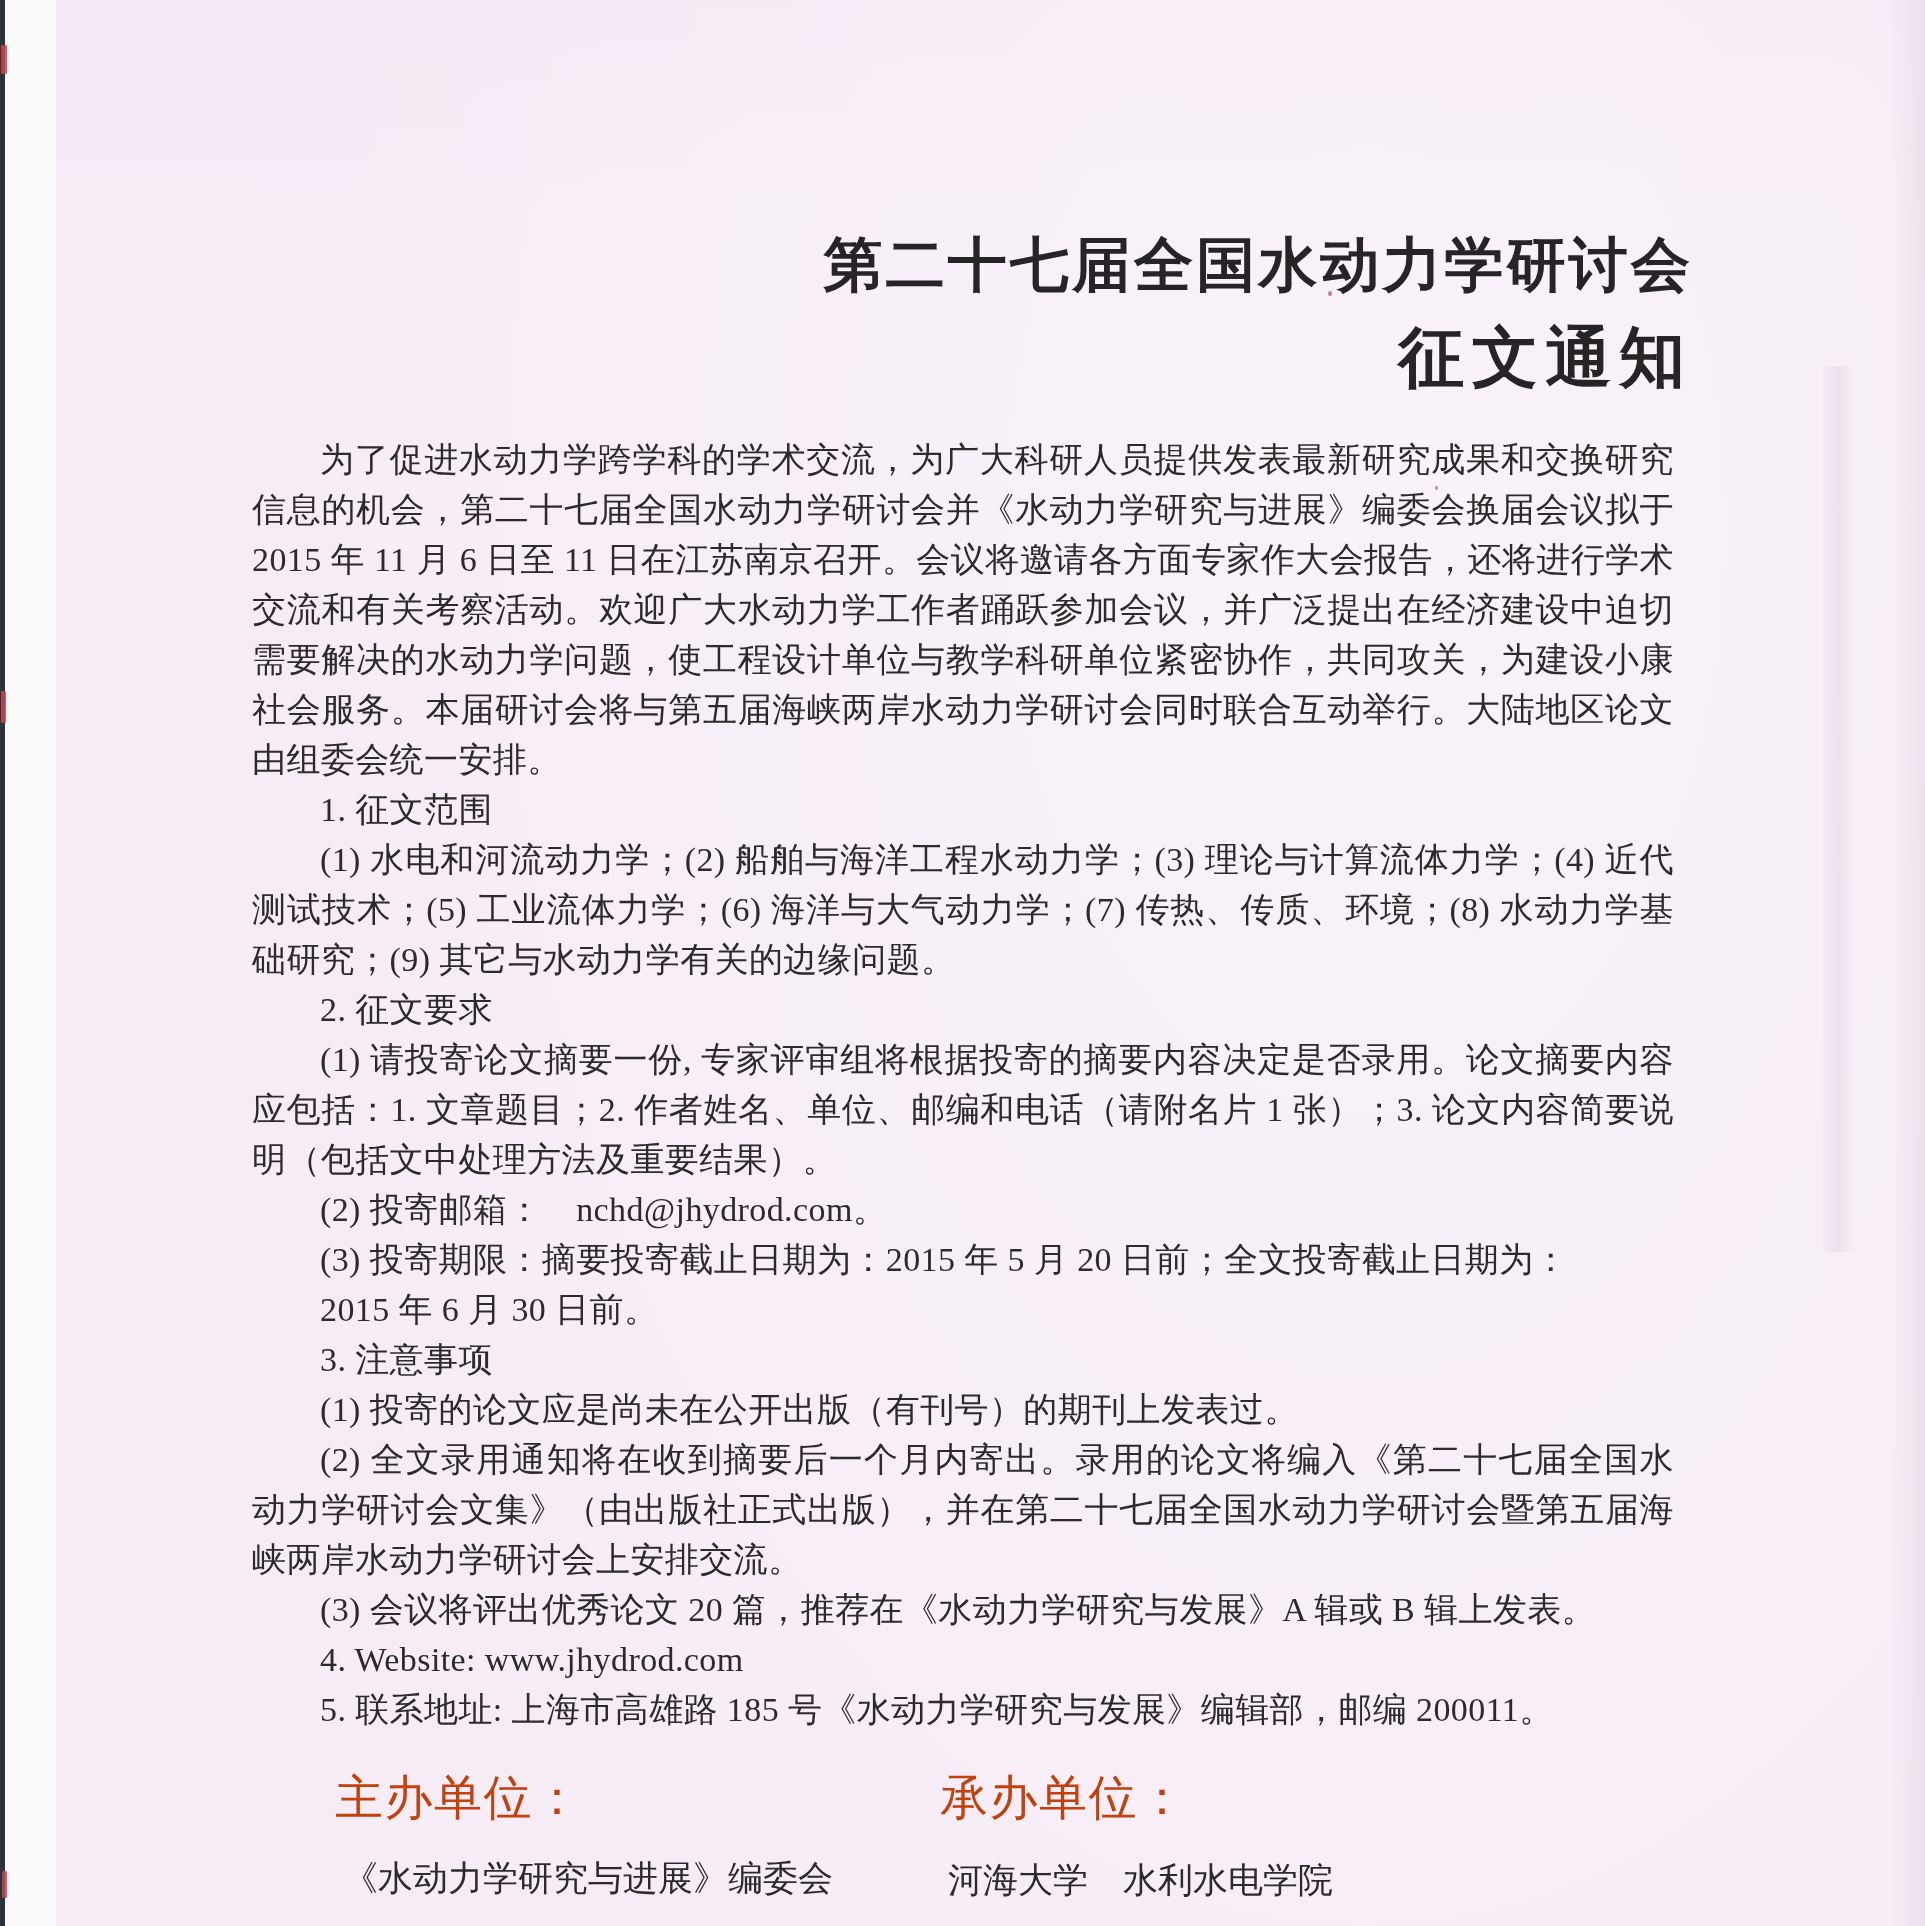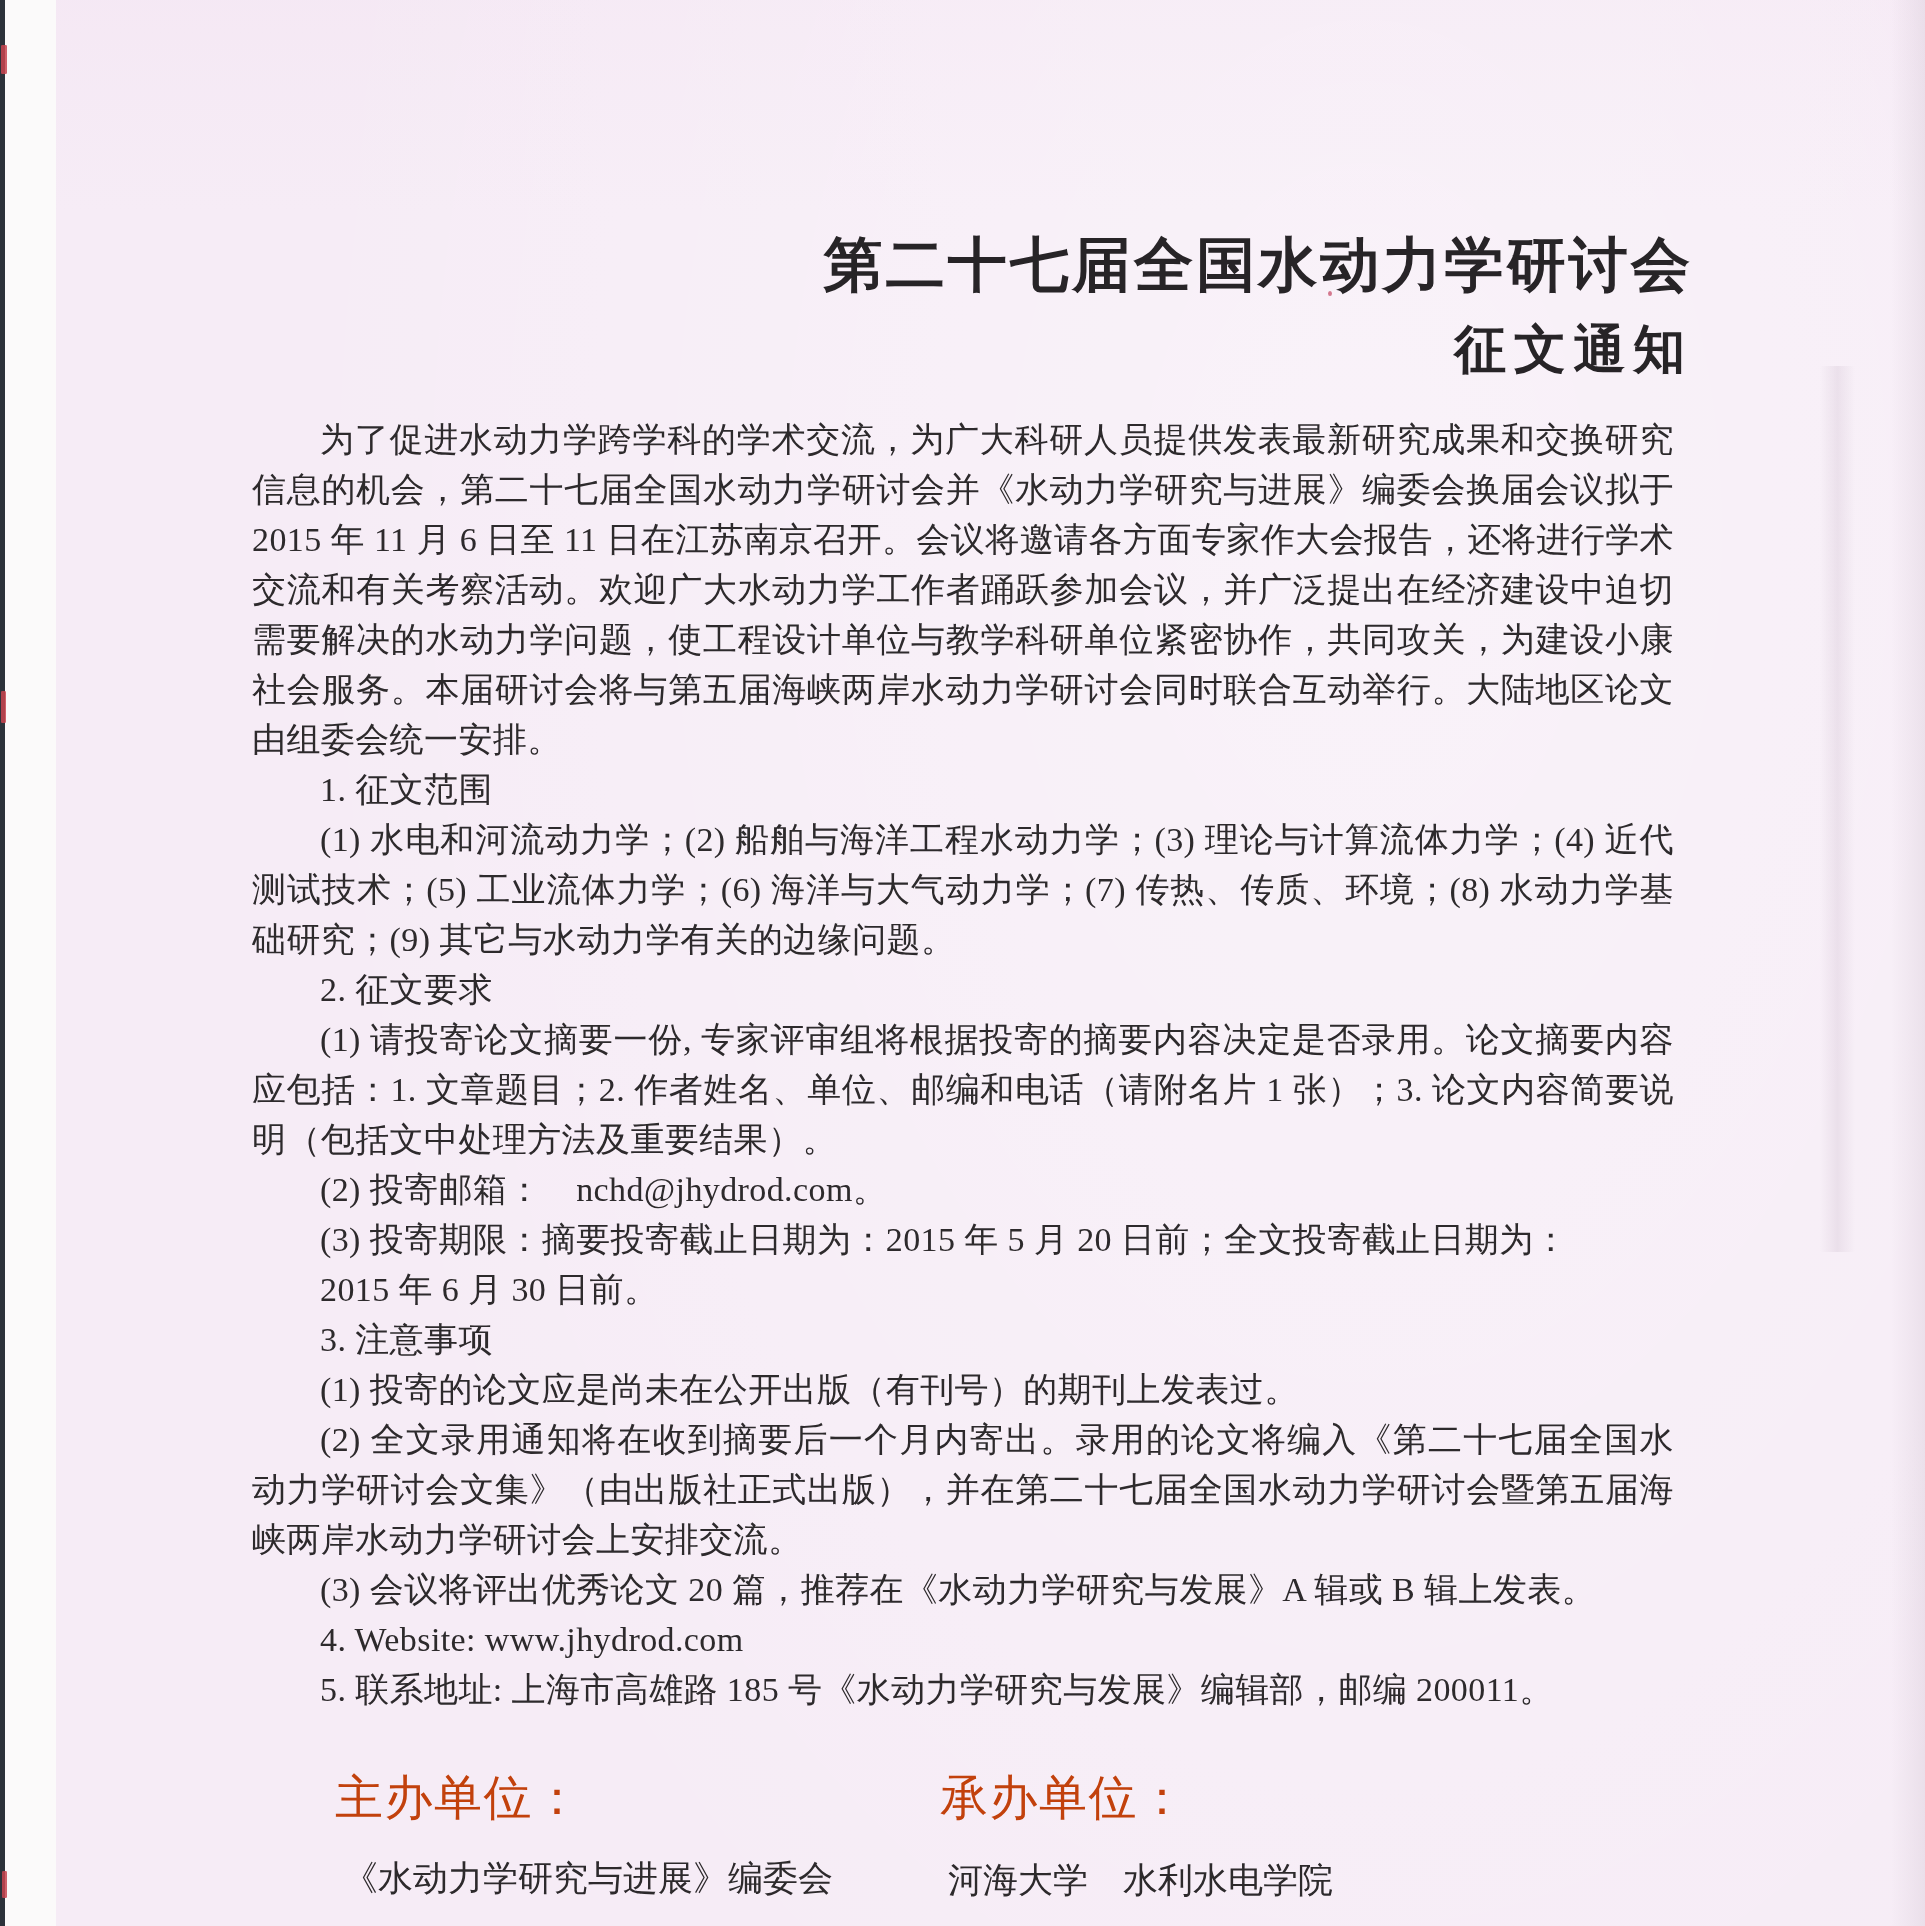--- a/index.html
+++ b/index.html
@@ -47,25 +47,25 @@
 
   
   .title-block {
     position:absolute; left:252px; top:231px; width:1441px;
     text-align:right;
     font-family:"Liberation Sans", sans-serif;
     font-weight:700;
     color:#272427;
   }
   .title-line1 { font-size:59px; line-height:1.18; letter-spacing:3.1px; }
-  .title-line2 { font-size:52px; line-height:1.18; letter-spacing:7.7px; margin-top:18.5px; }
+  .title-line2 { font-size:66px; line-height:1.18; letter-spacing:7.7px; margin-top:18.5px; }
 
   
   .body-text {
-    position:absolute; left:252px; top:415px; width:1422px;
+    position:absolute; left:252px; top:435px; width:1422px;
     font-size:34px; line-height:50px;
     text-align:justify;
     letter-spacing:0.4px;
     color:#2d2a2c;
   }
   .body-text p { margin:0; text-indent:2em; }
 
   
   .organizers {
     position:absolute; left:335px; top:1770px; width:1425px;

